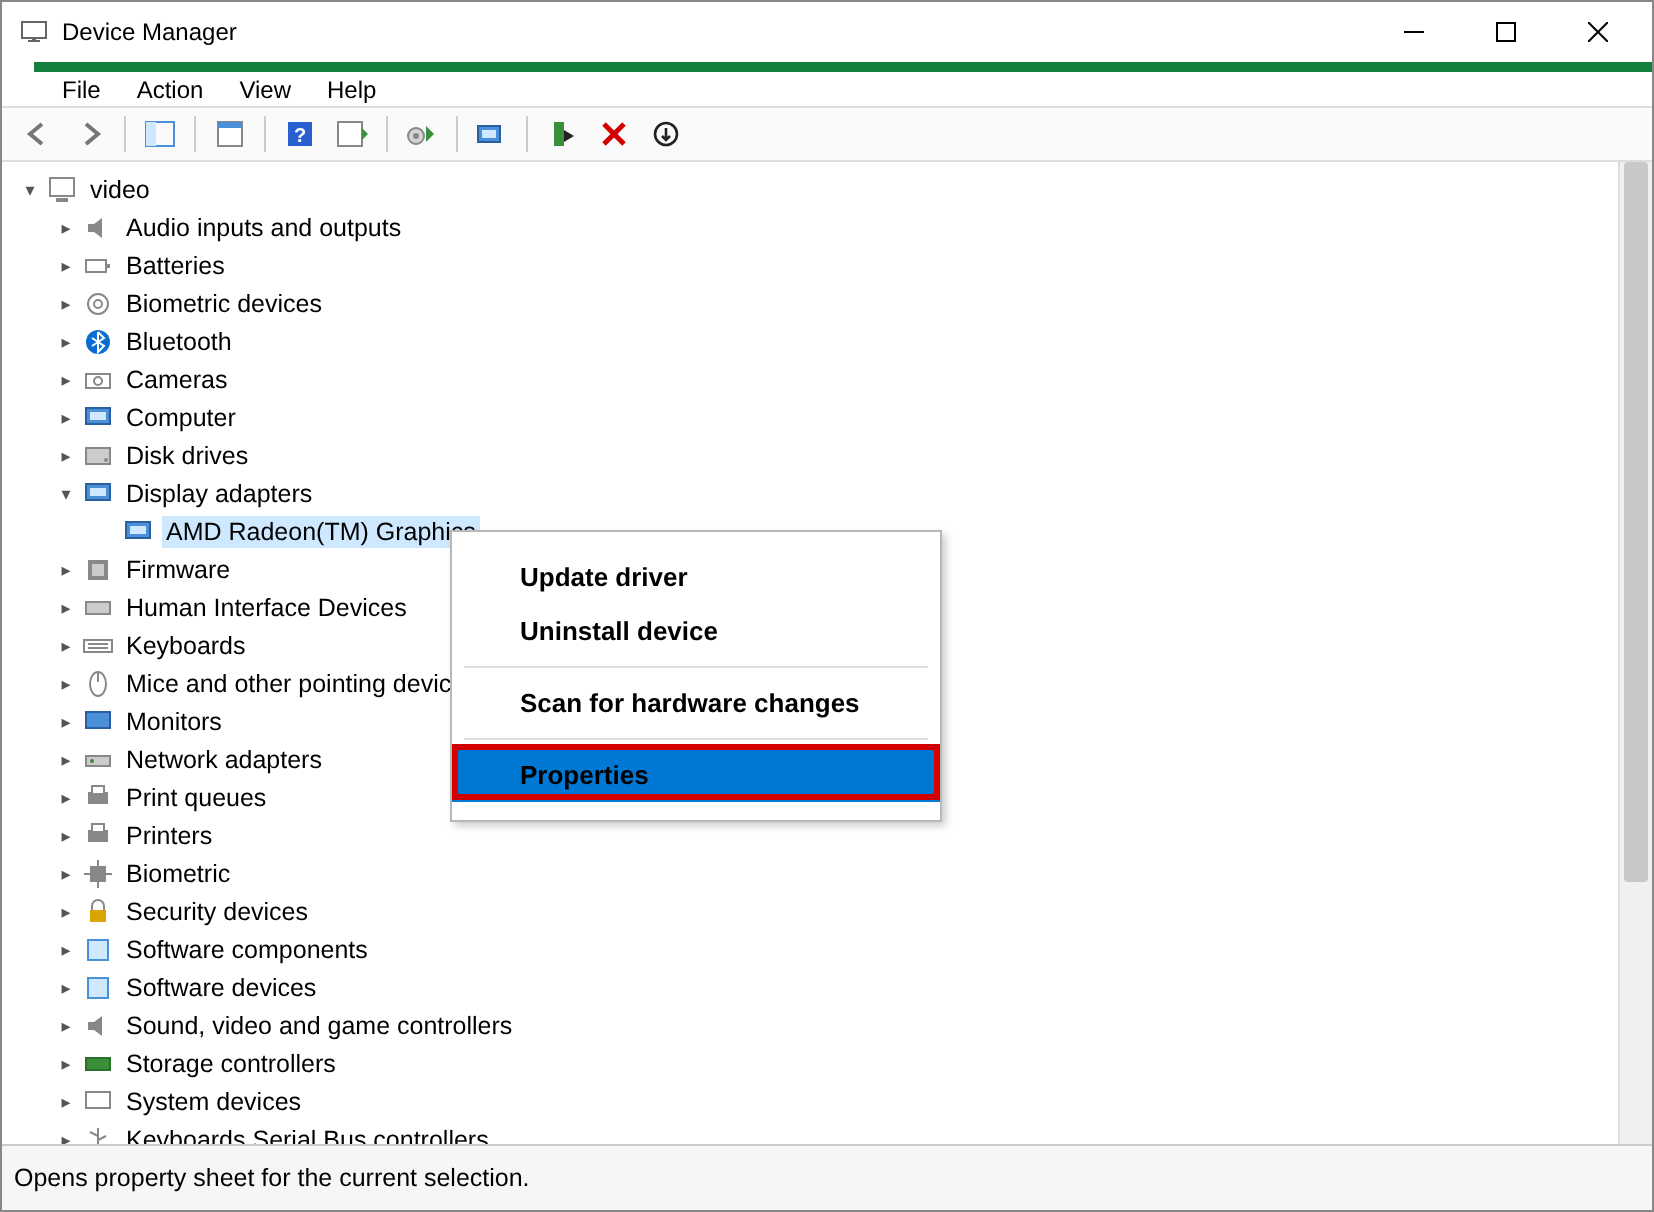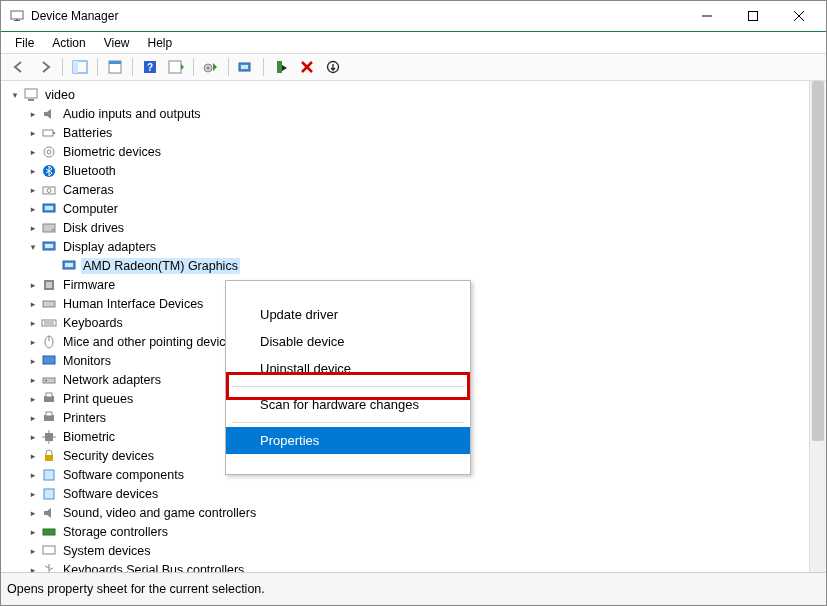--- a/index.html
+++ b/index.html
@@ -7,45 +7,45 @@
 
 .window { width: 827px; height: 606px; background: #fff; border: 1px solid #888; display: flex; flex-direction: column; }
 
 .titlebar { height: 30px; display: flex; align-items: center; padding: 0 4px; background: #fff; text-align: center; }
 .titlebar .app-icon { width: 16px; height: 16px; margin: 0 6px 0 4px; }
 .titlebar .title { font-size: 12px; flex: 0 0 auto; }
 .titlebar .spacer { flex: 1; }
 .titlebar .winbtn { width: 46px; height: 30px; display: flex; align-items: center; justify-content: center; }
 .titlebar .winbtn svg { width: 10px; height: 10px; }
 
-.menubar { height: 22px; display: flex; align-items: center; padding: 0 6px; font-size: 12px; gap: 2px; border-top: 1px solid #15803d; }
+.menubar { height: 22px; display: flex; align-items: center; padding: 0 6px; font-size: 12px; gap: 2px; border-top: 5px solid #15803d; margin-left: 16px; }
 .menubar .menu-item { padding: 2px 8px; cursor: default; }
 
 .toolbar { height: 28px; display: flex; align-items: center; padding: 2px 6px; gap: 2px; border-top: 1px solid #ddd; border-bottom: 1px solid #ddd; background: #fafafa; }
 .toolbar .tbtn { width: 24px; height: 22px; display: flex; align-items: center; justify-content: center; border: 1px solid transparent; }
 .toolbar .sep { width: 1px; height: 18px; background: #ccc; margin: 0 3px; }
 
 .content { flex: 1; position: relative; overflow: hidden; display: flex; }
 .tree { flex: 1; overflow-y: auto; padding: 4px 0 4px 2px; font-size: 12.5px; }
 .scrollbar { width: 17px; background: #f0f0f0; border-left: 1px solid #ddd; position: relative; }
 .scrollbar .thumb { position: absolute; top: 0; left: 2px; right: 2px; height: 360px; background: #c8c8c8; border-radius: 2px; }
 
 .node { display: flex; align-items: center; height: 19px; padding-left: 4px; white-space: nowrap; }
 .node .exp { width: 12px; height: 12px; display: flex; align-items: center; justify-content: center; margin-right: 2px; color: #555; font-size: 9px; cursor: default; }
 .node .icon { width: 16px; height: 16px; margin-right: 4px; flex-shrink: 0; }
 .node .label { padding: 1px 2px; }
 .node.selected .label { background: #cde8ff; }
 .node.lvl0 { padding-left: 6px; }
 .node.lvl1 { padding-left: 24px; }
 .node.lvl2 { padding-left: 44px; }
 
-.context-menu { position: absolute; left: 224px; top: 199px; width: 246px; background: #fff; border: 1px solid #b8b8b8; box-shadow: 2px 2px 4px rgba(0,0,0,.2); padding: 20px 0; font-size: 13px; }
+.context-menu { position: absolute; left: 224px; top: 184px; width: 246px; background: #fff; border: 1px solid #b8b8b8; box-shadow: 2px 2px 4px rgba(0,0,0,.2); padding: 9px 0; font-size: 13px; font-weight: bold; }
 .context-menu .cm-item { padding: 6px 16px 6px 34px; cursor: default; }
 .context-menu .cm-sep { height: 1px; background: #ddd; margin: 4px 6px; }
-.context-menu .cm-item.highlighted { background: #0078d4; color: #ffffff; }
+.context-menu .cm-item.highlighted { background: #0078d4; color: #000000; }
 .highlight-box { position: absolute; border: 3px solid #d40000; pointer-events: none; left: 225px; top: 291px; width: 244px; height: 28px; }
 
 .statusbar { height: 24px; border-top: 1px solid #ccc; font-size: 12.5px; padding: 16px 6px; display: flex; align-items: center; background: #f6f6f6; }
 
 
 svg { display: block; }
 </style>
 </head>
 <body>
 
@@ -424,21 +424,20 @@
         </div>
 
     </div>
 
     <div class="scrollbar">
       <div class="thumb"></div>
     </div>
 
     <div class="context-menu">
       <div class="cm-item">Update driver</div>
-      <div class="cm-item">Disable device</div>
       <div class="cm-item">Uninstall device</div>
       <div class="cm-sep"></div>
       <div class="cm-item">Scan for hardware changes</div>
       <div class="cm-sep"></div>
       <div class="cm-item highlighted">Properties</div>
     </div>
     <div class="highlight-box"></div>
 
   </div>
 

